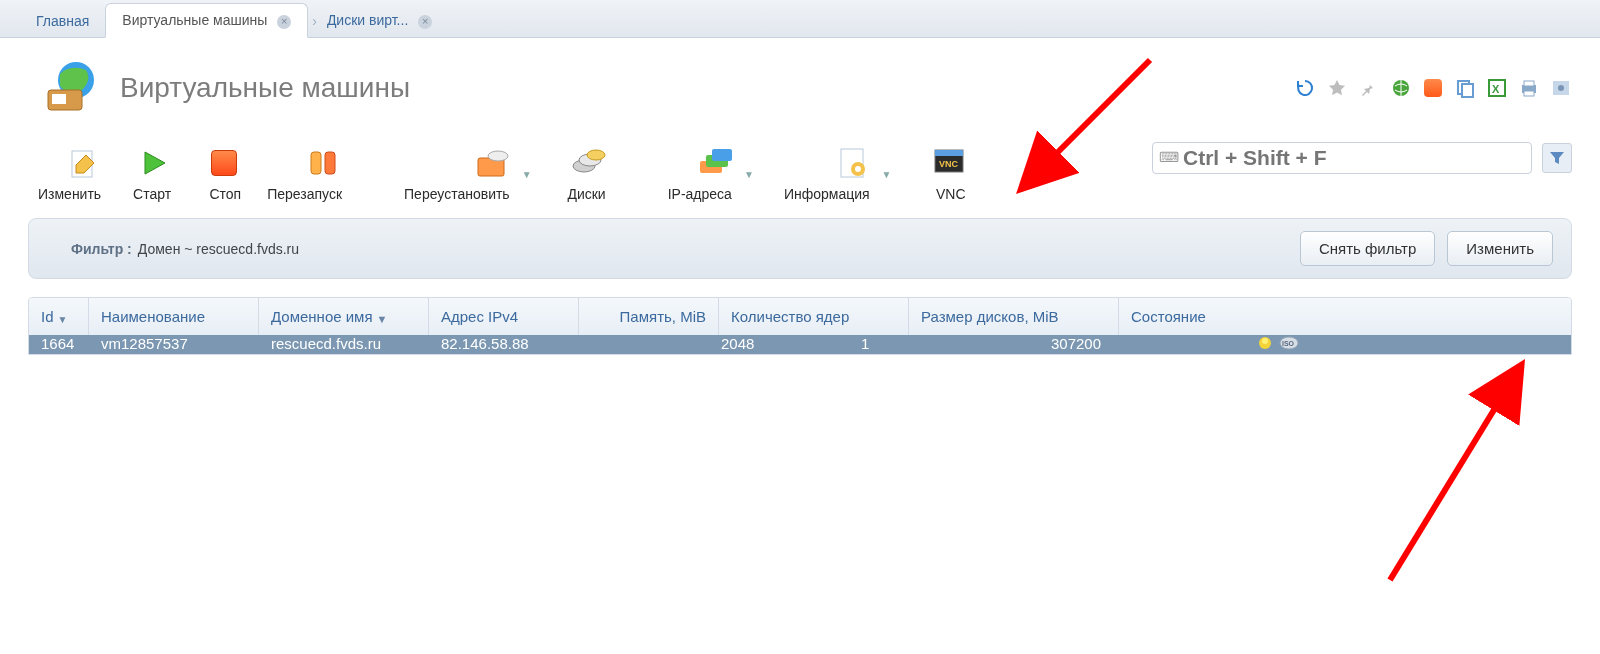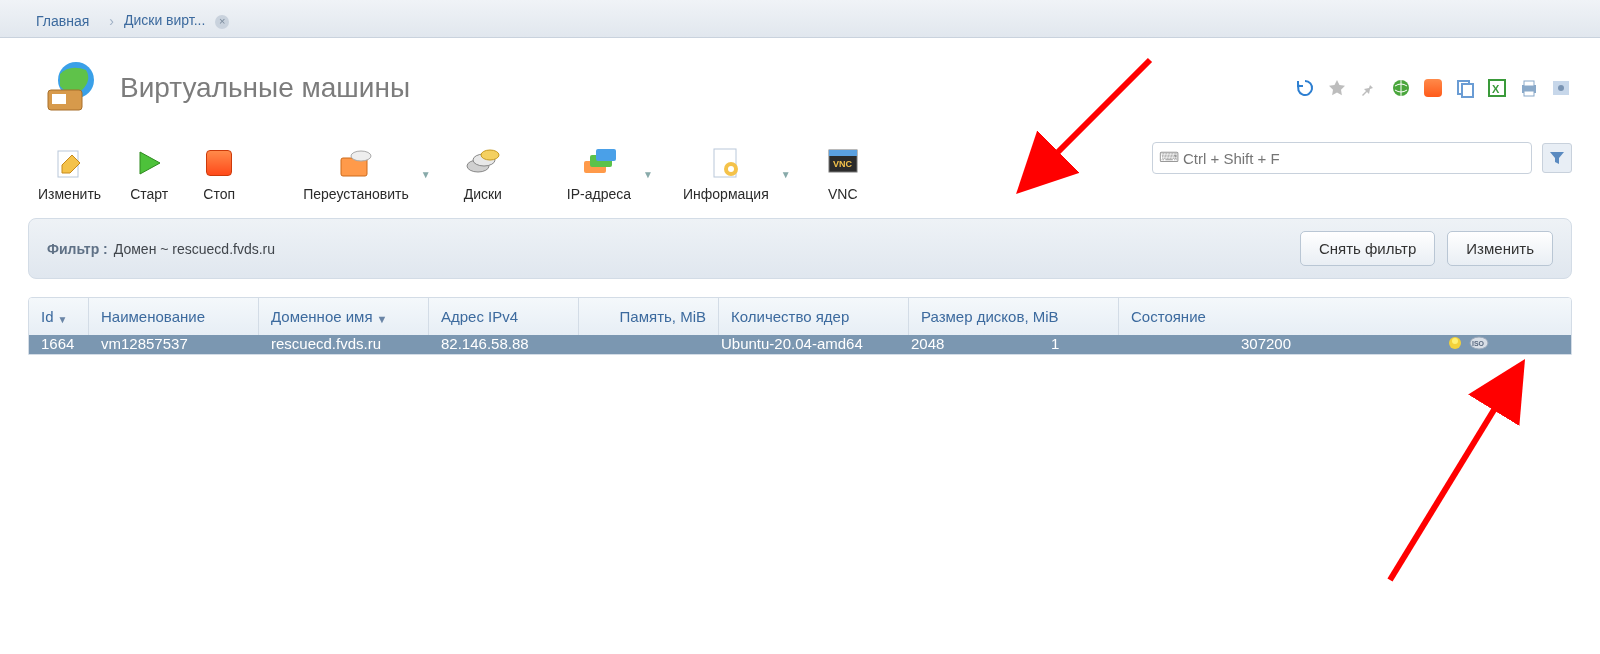--- a/index.html
+++ b/index.html
@@ -14,33 +14,33 @@
 
 
 .page-head { display:flex; align-items:center; padding: 18px 28px 10px 40px; }
 .page-head .icon { width:64px;height:64px; margin-right:16px; position:relative;}
 .page-title { font-size:28px; color:#7c7c7c; font-weight:500;}
 .top-icons { margin-left:auto; display:flex; gap:10px; align-items:center;}
 .top-icons span { width:22px;height:22px; display:inline-flex;align-items:center;justify-content:center;cursor:pointer;}
 
 
 .toolbar { display:flex; align-items:flex-start; padding: 12px 28px 6px 28px; gap: 6px;}
-.tb-btn { display:flex; flex-direction:column; align-items:center; padding: 4px 10px; cursor:pointer; min-width:64px;}
+.tb-btn { display:flex; flex-direction:column; align-items:flex-end; padding: 4px 10px; cursor:pointer; min-width:64px;}
 .tb-btn .ico { width:34px; height:34px; display:flex;align-items:center;justify-content:center;margin-bottom:6px;}
 .tb-btn .lbl { font-size:14px; color:#2b2b2b;}
 .tb-drop {width:14px; color:#8aa; align-self:center; margin-left:-4px; margin-right:10px; cursor:pointer;font-size:10px;}
 .search-wrap{margin-left:auto; display:flex;align-items:center;gap:10px;}
 .search {width:380px;height:32px;border:1px solid #c8d1dc;border-radius:4px;padding:0 8px 0 30px;background:#fff;position:relative;}
 .search::before{content:"⌨";position:absolute;left:6px;top:6px;color:#999;}
-.search input{border:none;outline:none;width:100%;height:100%;font-size:15px;color:#555;}
+.search input{border:none;outline:none;width:100%;height:100%;font-size:21px;color:#555;font-weight:bold;}
 .filter-ico{width:30px;height:30px;display:flex;align-items:center;justify-content:center;background:#e8eef5;border:1px solid #c8d1dc;border-radius:3px;cursor:pointer;}
 
 
 .filter-bar{display:flex;align-items:center;margin:6px 28px 18px 28px;padding:12px 18px;background:linear-gradient(#eef2f6,#e0e7ef);border:1px solid #d3dce6;border-radius:8px;}
-.filter-bar b{color:#5f7186;}
+.filter-bar b{color:#5f7186;margin-left:24px;}
 .filter-bar .txt{margin-left:6px;color:#40454b;}
 .filter-bar .btn{margin-left:auto;padding:8px 18px;background:linear-gradient(#fff,#e9eef4);border:1px solid #b9c6d4;border-radius:5px;cursor:pointer;font-size:15px;color:#333;}
 .filter-bar .btn + .btn{margin-left:12px;}
 
 
 .tbl{margin:0 28px;border:1px solid #d3dce6;border-radius:4px 4px 0 0;overflow:hidden;}
 .tbl-head{display:flex;background:linear-gradient(#f4f8fb,#e7eef5);}
 .th{padding:10px 12px;color:#3c6a9e;font-size:15px;border-right:1px solid #d3dce6;display:flex;align-items:flex-end;gap:4px;}
 .tbl-row{display:flex;background:#7b97b1;color:#fff;}
 .td{padding:0 12px;font-size:15px;}
@@ -54,20 +54,24 @@
 .arrow svg{overflow:visible;}
 
 
 .dot{border-radius:4px;}
 </style>
 </head>
 <body>
 
 <div class="tabs">
   <div class="tab"><span>Главная</span></div>
+  <div class="tab active">
+    <span>Виртуальные машины</span>
+    <span class="close">×</span>
+  </div>
   <div class="crumb-sep">›</div>
   <div class="tab" style="padding-left:6px">
     <span>Диски вирт...</span>
     <span class="close">×</span>
   </div>
 </div>
 
 <div class="page-head">
   <div class="icon">
     <svg width="64" height="64" viewBox="0 0 64 64">
@@ -149,20 +153,29 @@
         </svg>
       </div>
     <div class="lbl">Старт</div>
   </div>
   <div class="tb-btn">
     <div class="ico">
         <span class="dot" style="display:block;width:26px;height:26px;background:linear-gradient(#ff8a4a,#ff4a1a);border:1px solid #cc3a0a;"></span>
       </div>
     <div class="lbl">Стоп</div>
   </div>
+  <div class="tb-btn">
+    <div class="ico">
+        <svg width="32" height="30">
+          <rect x="2" y="4" width="10" height="22" rx="3" fill="#ffb24a" stroke="#cc7a1a"></rect>
+          <rect x="16" y="4" width="10" height="22" rx="3" fill="#ff7a3a" stroke="#cc4a1a"></rect>
+        </svg>
+      </div>
+    <div class="lbl">Перезапуск</div>
+  </div>
   <div style="width:30px"></div>
   <div class="tb-btn">
     <div class="ico">
         <svg width="34" height="30">
           <rect x="2" y="10" width="26" height="18" rx="2" fill="#ff9a4a" stroke="#cc6a1a"></rect>
           <ellipse cx="22" cy="8" rx="10" ry="5" fill="#eee" stroke="#aaa"></ellipse>
         </svg>
       </div>
     <div class="lbl">Переустановить</div>
   </div>
@@ -258,21 +271,20 @@
     <div class="th col-state" style="border-right:none">
         <span>Состояние</span>
       </div>
   </div>
   <div class="tbl-row">
     <div class="td col-id">1664</div>
     <div class="td col-name">vm12857537</div>
     <div class="td col-dom">rescuecd.fvds.ru</div>
     <div class="td col-ip4">82.146.58.88</div>
     <div class="td col-ip6"></div>
-    <div class="td col-os">Ubuntu-20.04-amd64</div>
     <div class="td col-mem">2048</div>
     <div class="td col-cores">1</div>
     <div class="td col-disk">307200</div>
     <div class="td col-state state-cell">
       <span><svg width="16" height="16">
             <circle cx="8" cy="8" r="6" fill="#f4d23a"></circle>
             <circle cx="8" cy="6" r="3" fill="#fff176"></circle>
           </svg></span>
       <span><svg width="20" height="16">
             <ellipse cx="10" cy="8" rx="9" ry="6" fill="#d8dee6" stroke="#9aa8ba"></ellipse>

